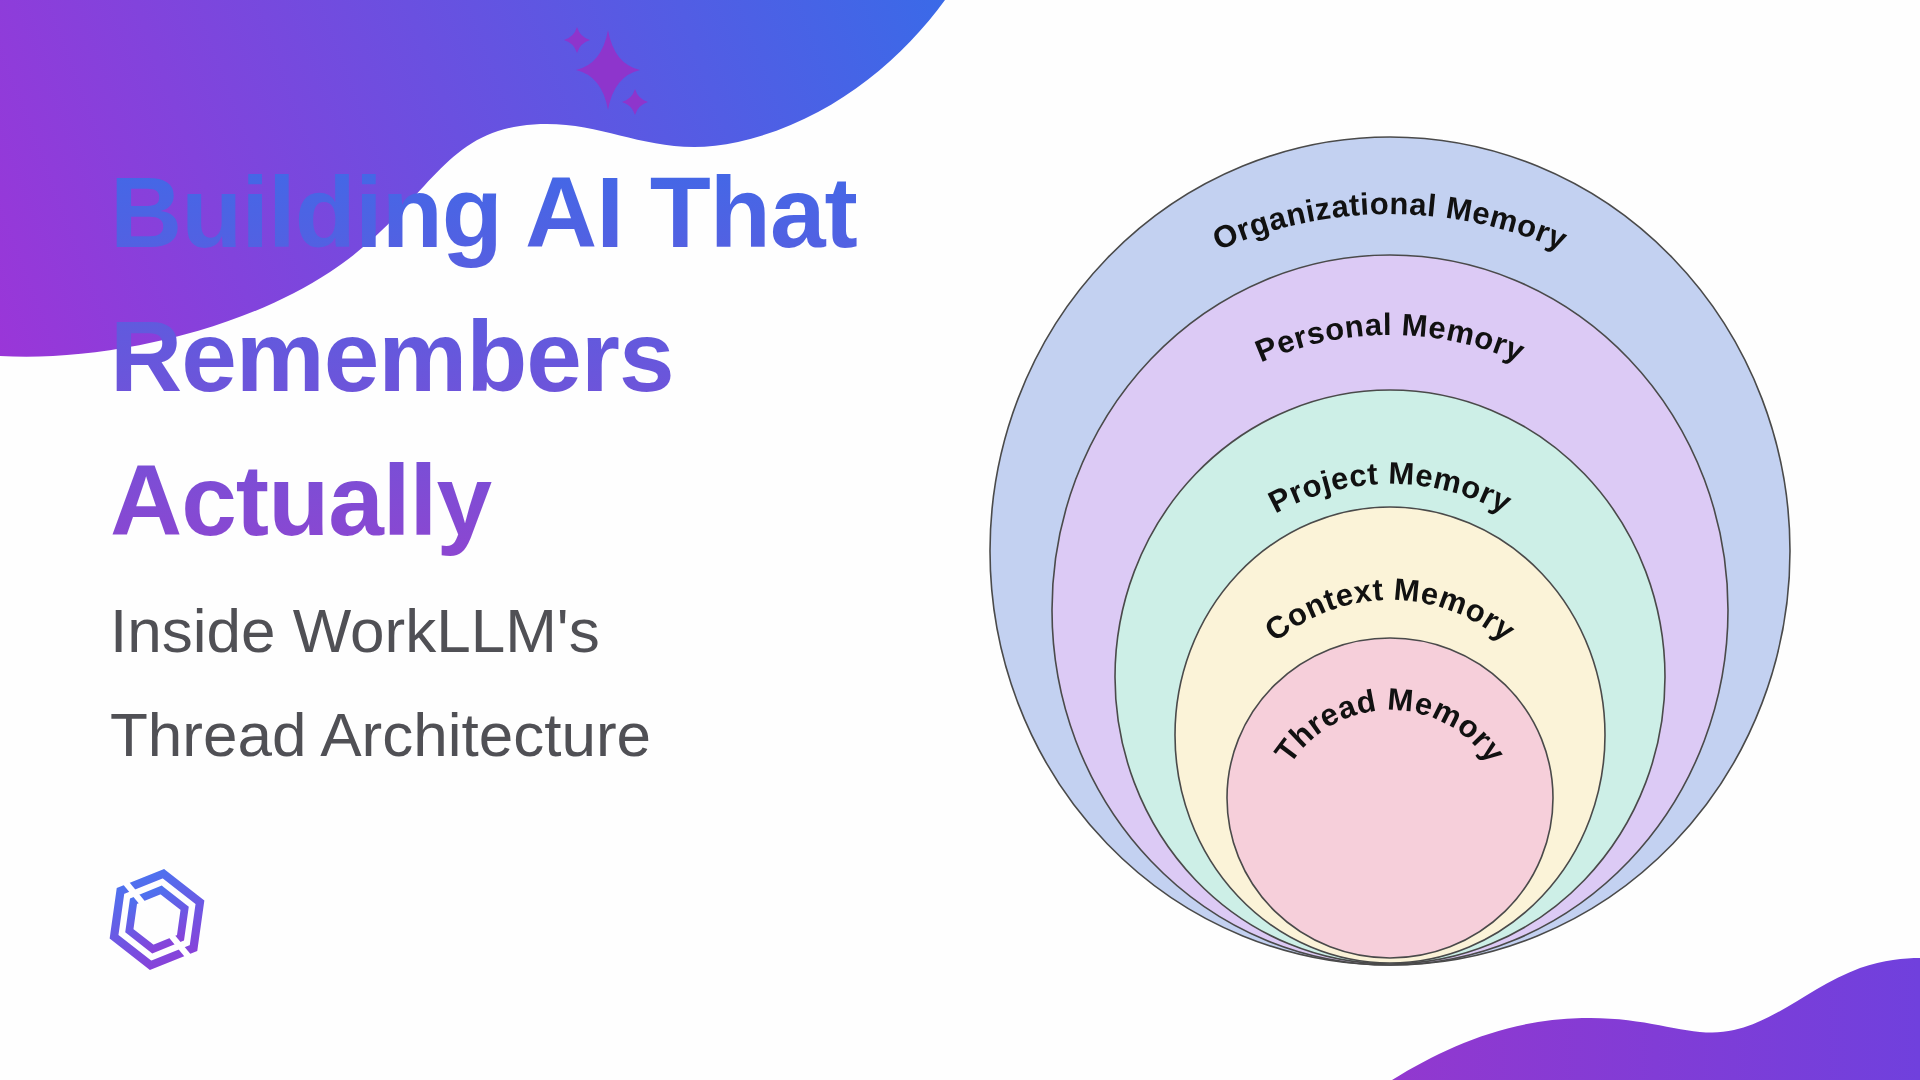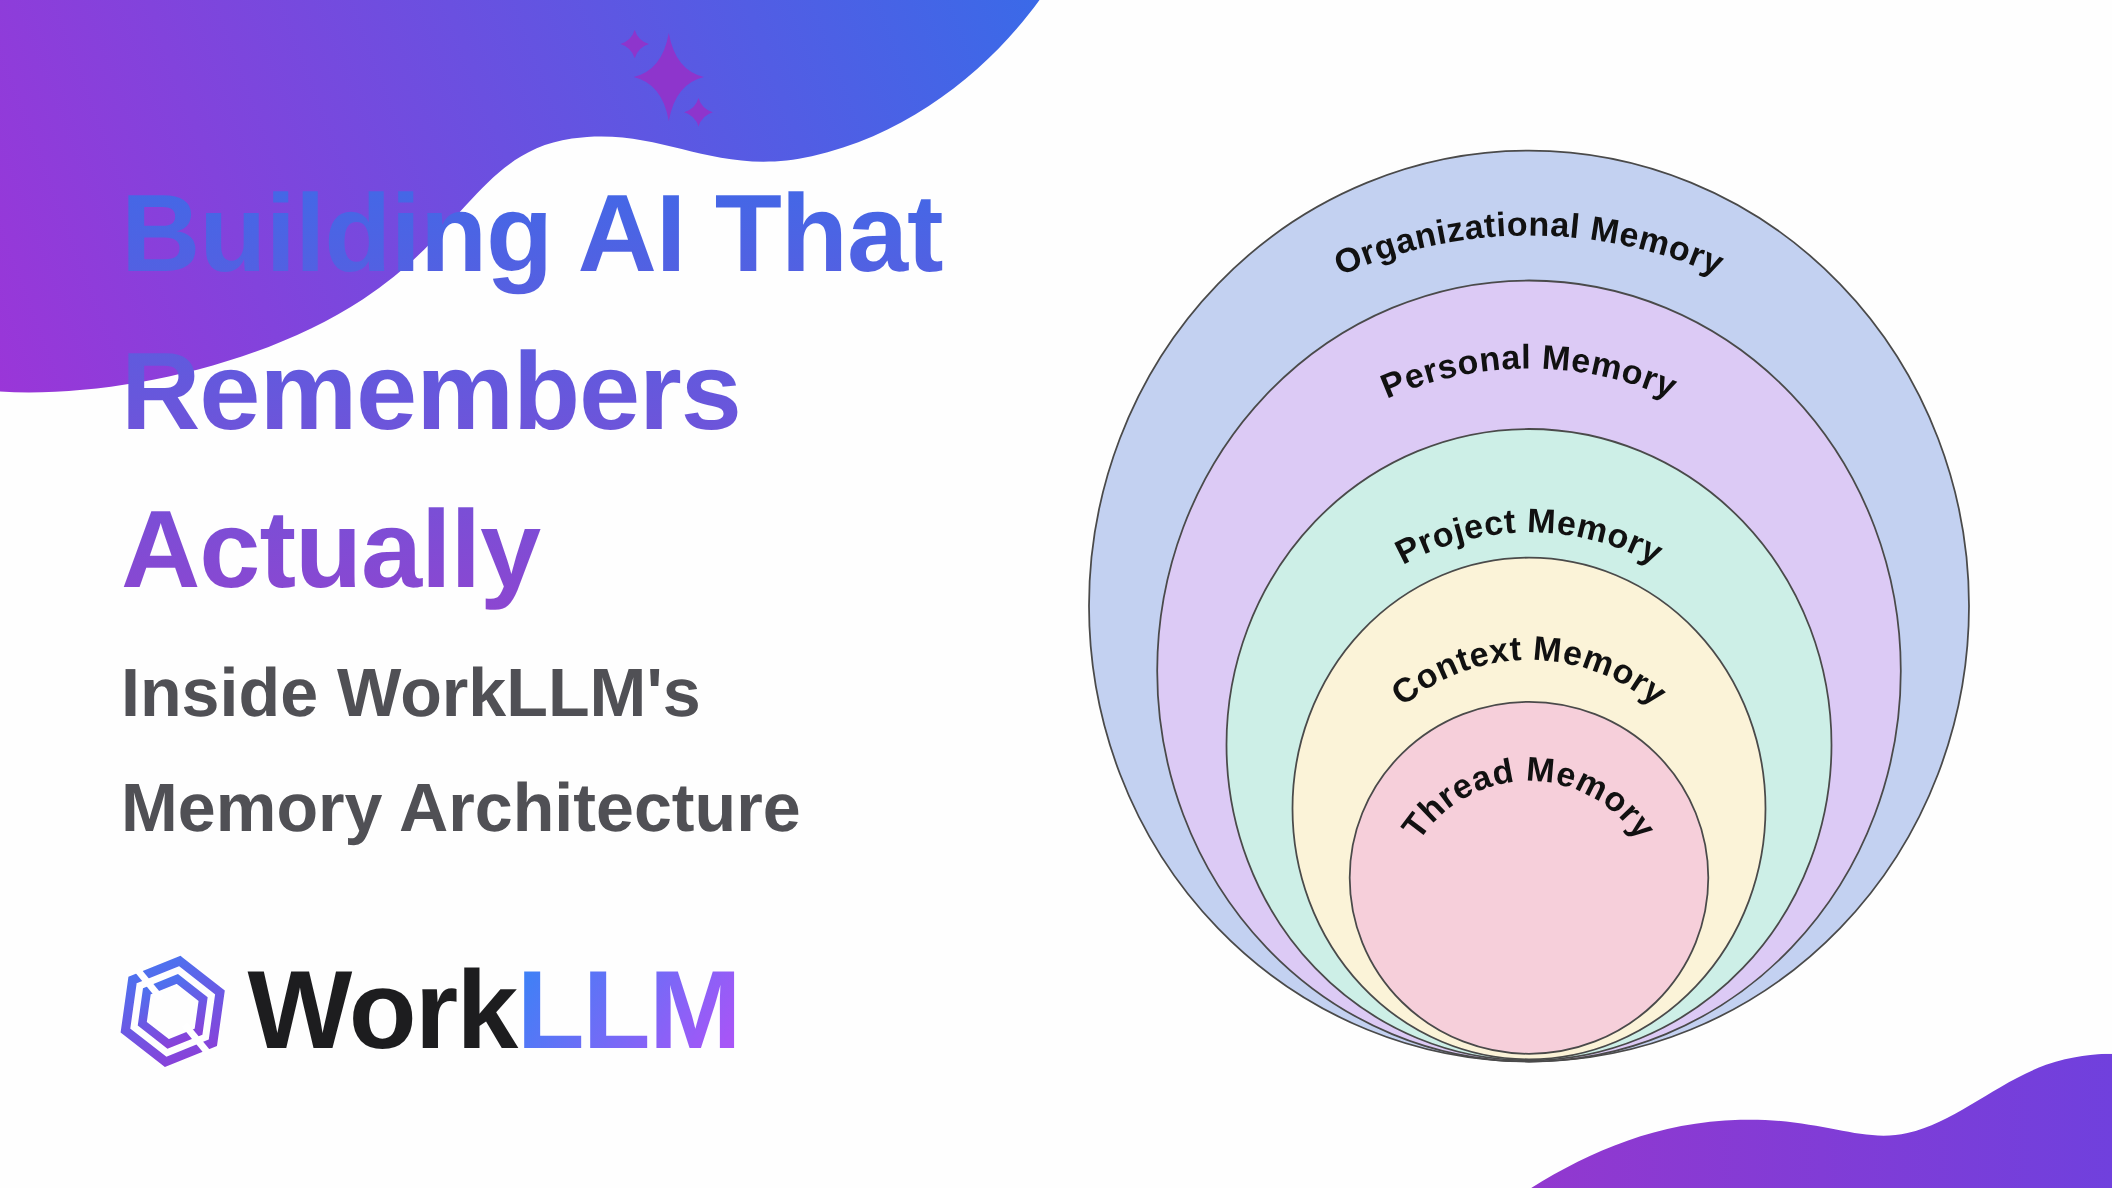--- a/index.html
+++ b/index.html
@@ -37,21 +37,21 @@
     background-image: linear-gradient(180deg, var(--title-grad-a) 0%, var(--title-grad-b) 100%);
     -webkit-background-clip: text; background-clip: text;
     color: transparent; -webkit-text-fill-color: transparent;
   }
   .title span { display: block; }
 
   .subtitle {
     left: 110px; top: 579px;
     margin: 0;
     font-size: 62px; line-height: 104px;
-    font-weight: 700;
+    font-weight: 400;
     color: var(--subtitle-color);
   }
   .subtitle span { display: block; }
 
   
   .logo-row {
     left: 105px; top: 862px; height: 114px;
     display: flex; align-items: center; gap: 16px;
   }
   .hex-icon { width: 104px; height: 107px; flex: 0 0 auto; }
@@ -109,41 +109,38 @@
   </svg>
 
   <h1 class="abs title">
     <span>Building AI That</span>
     <span>Remembers</span>
     <span>Actually</span>
   </h1>
 
   <p class="abs subtitle">
     <span>Inside WorkLLM's</span>
-    <span>Memory Architecture</span>
+    <span>Thread Architecture</span>
   </p>
 
   <div class="abs logo-row">
     <svg class="hex-icon" viewBox="0 0 100 104" xmlns="http://www.w3.org/2000/svg">
       <defs>
         <linearGradient id="hexGrad" x1="0.25" y1="0" x2="0.75" y2="1">
           <stop class="a" offset="0"></stop>
           <stop class="b" offset="1"></stop>
         </linearGradient>
       </defs>
       <g transform="rotate(8 50 52)">
         <polygon points="50,7 89,29.5 89,74.5 50,97 11,74.5 11,29.5" fill="none" stroke="url(#hexGrad)" stroke-width="8" stroke-linejoin="miter"></polygon>
         <polygon points="50,23 75.1,37.5 75.1,66.5 50,81 24.9,66.5 24.9,37.5" fill="none" stroke="url(#hexGrad)" stroke-width="7.5" stroke-linejoin="miter"></polygon>
         <line x1="14" y1="20" x2="38" y2="42" stroke="#ffffff" stroke-width="6"></line>
         <line x1="62" y1="62" x2="86" y2="84" stroke="#ffffff" stroke-width="6"></line>
       </g>
     </svg>
-    <div class="brand">
-      <span class="prefix">Work</span><span class="suffix">LLM</span>
-    </div>
   </div>
 
   <svg class="abs diagram" viewBox="0 0 830 850" xmlns="http://www.w3.org/2000/svg">
     <defs>
       <path id="arc0" d="M29.4 328.5 A420 420 0 0 1 790.6 328.5"></path>
       <path id="arc1" d="M123.6 389.5 A316 316 0 0 1 696.4 389.5"></path>
       <path id="arc2" d="M197 491.7 A235 235 0 0 1 623 491.7"></path>
       <path id="arc3" d="M251.4 573 A175 175 0 0 1 568.6 573"></path>
       <path id="arc4" d="M293.8 679.5 A118 118 0 0 1 526.2 679.5"></path>
     </defs>

